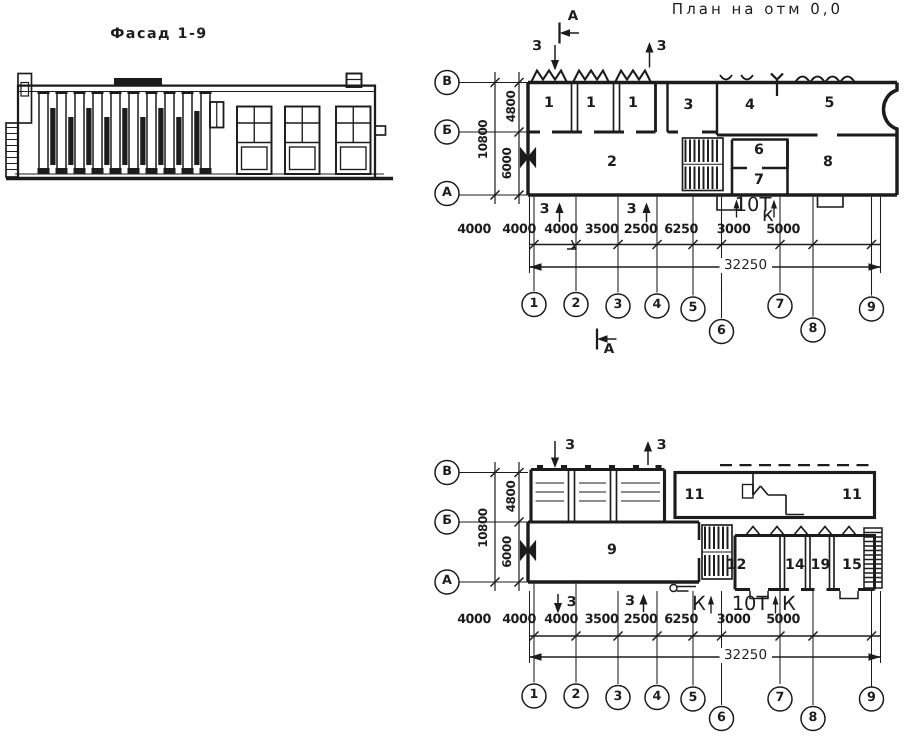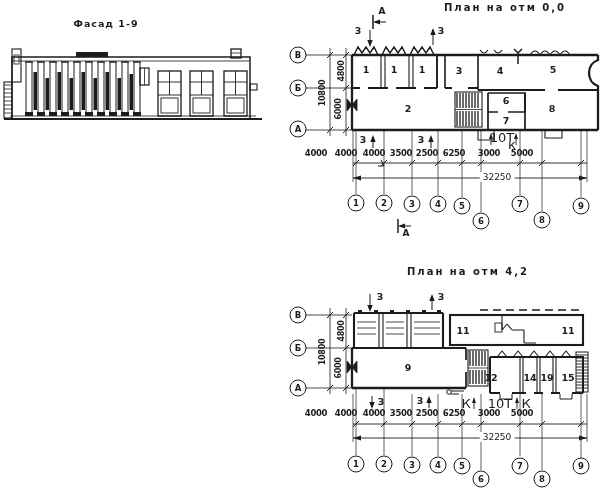--- a/index.html
+++ b/index.html
@@ -3,21 +3,21 @@
 <meta charset="utf-8">
 <style>
   *{margin:0;padding:0;box-sizing:border-box}
   html,body{width:604px;height:499px}
   body{position:relative;background:var(--paper,#fff);font-family:"DejaVu Sans",sans-serif;color:var(--ink,#1c1c1c);overflow:hidden}
   .sheet{position:absolute;left:0;top:0;width:604px;height:499px}
   svg.lw{position:absolute;left:0;top:0;color:var(--ink,#1c1c1c)}
   .t{position:absolute;white-space:nowrap;color:var(--ink,#1c1c1c)}
   .c{transform:translate(-50%,-50%)}
   .rot{transform:translate(-50%,-50%) rotate(-90deg)}
-  .ttl{font-size:10px;font-weight:700;letter-spacing:2px}
+  .ttl{font-size:10px;font-weight:400;letter-spacing:2px}
   .ttl2{font-size:9.5px;font-weight:700;letter-spacing:1px}
   .dim{font-size:8.5px;font-weight:700;letter-spacing:-.3px}
   .vdim{font-size:8px;font-weight:700;letter-spacing:-.3px}
   .room{font-size:9.5px;font-weight:700}
   .sec{font-size:9px;font-weight:700}
   .tiny{font-size:13px;font-weight:400}
   .tot{font-size:9px;font-weight:400;background:var(--paper,#fff);padding:0 3px}
   .circ{position:absolute;width:17px;height:17px;border:1.4px solid var(--ink,#1c1c1c);border-radius:50%;
         font-size:8.5px;font-weight:700;line-height:14px;text-align:center;
         transform:translate(-50%,-50%);background:var(--paper,#fff)}
@@ -232,21 +232,20 @@
 
       <path d="M474 400 V409 M517 400 V409" stroke-width="0.9"></path>
       <path d="M474 397 L472 403 L476 403 Z M517 397 L515 403 L519 403 Z" fill="currentColor" stroke="none"></path>
     </g>
   </svg>
 
   <span class="t ttl2 c" style="left:106px;top:23px">Фасад 1-9</span>
 
   <span class="t ttl c" style="left:505px;top:7px">План на отм 0,0</span>
 
-  <span class="t ttl c" style="left:468px;top:271px">План на отм 4,2</span>
 
   <span class="circ" style="left:298px;top:55px">В</span>
   <span class="circ" style="left:298px;top:88px">Б</span>
   <span class="circ" style="left:298px;top:129px">А</span>
 
   <span class="t vdim rot" style="left:341px;top:71px">4800</span>
   <span class="t vdim rot" style="left:338px;top:109px">6000</span>
   <span class="t vdim rot" style="left:322px;top:93px">10800</span>
 
   <span class="t room c" style="left:366px;top:69px">1</span>

